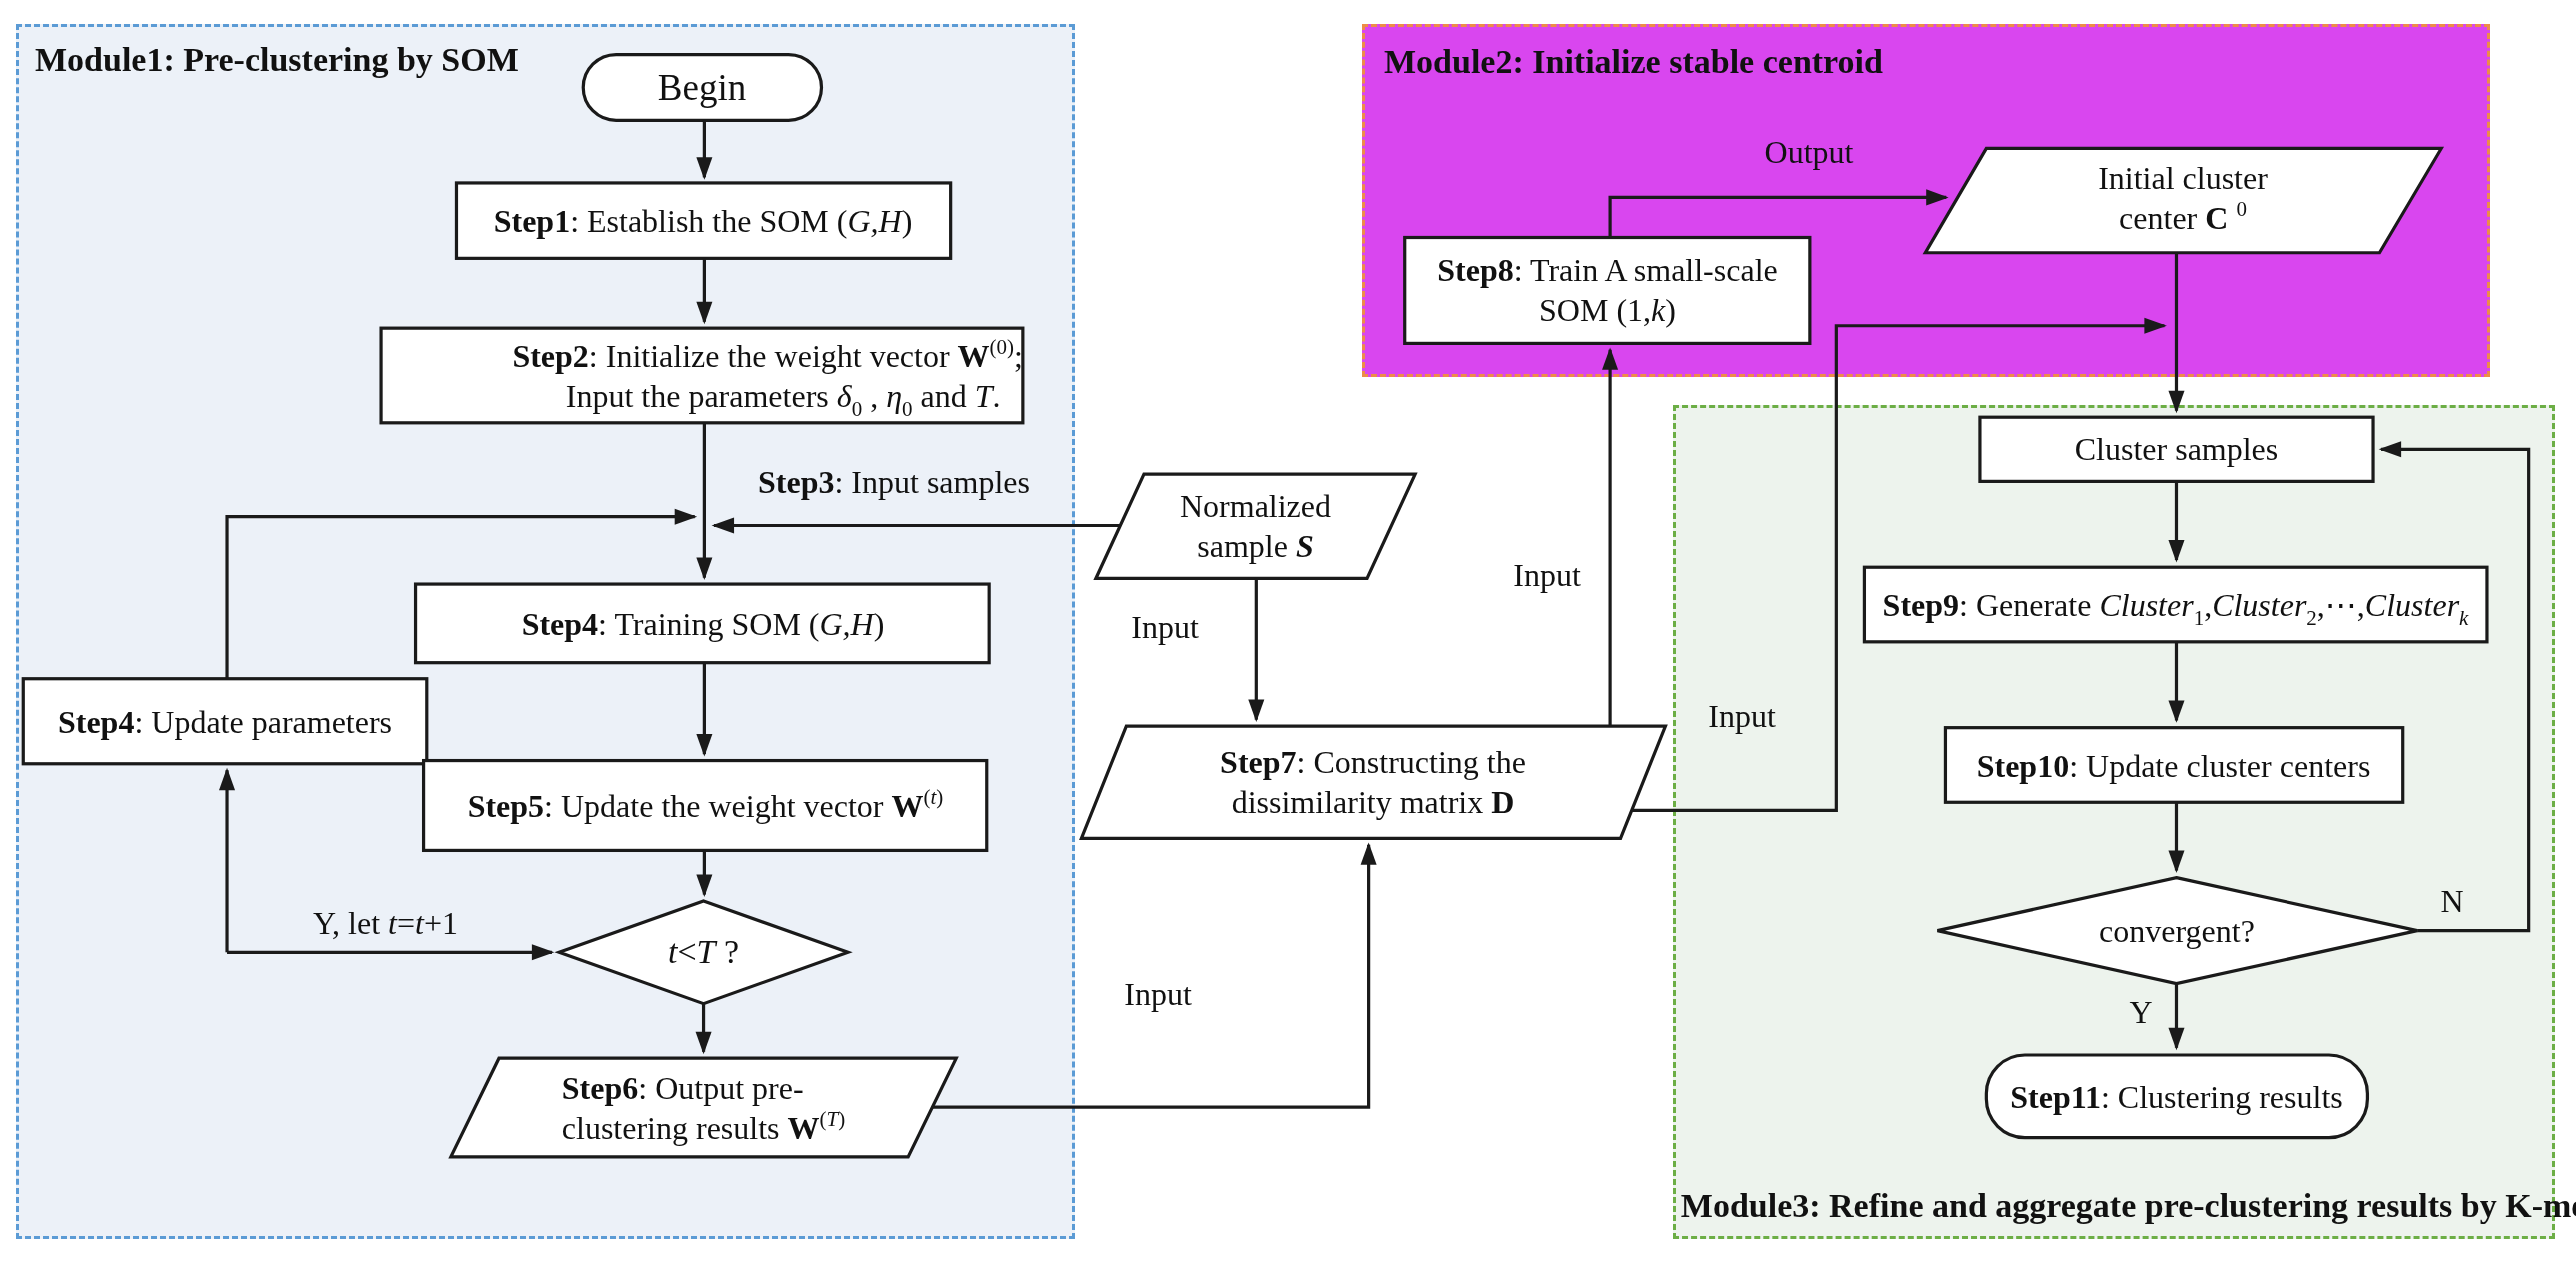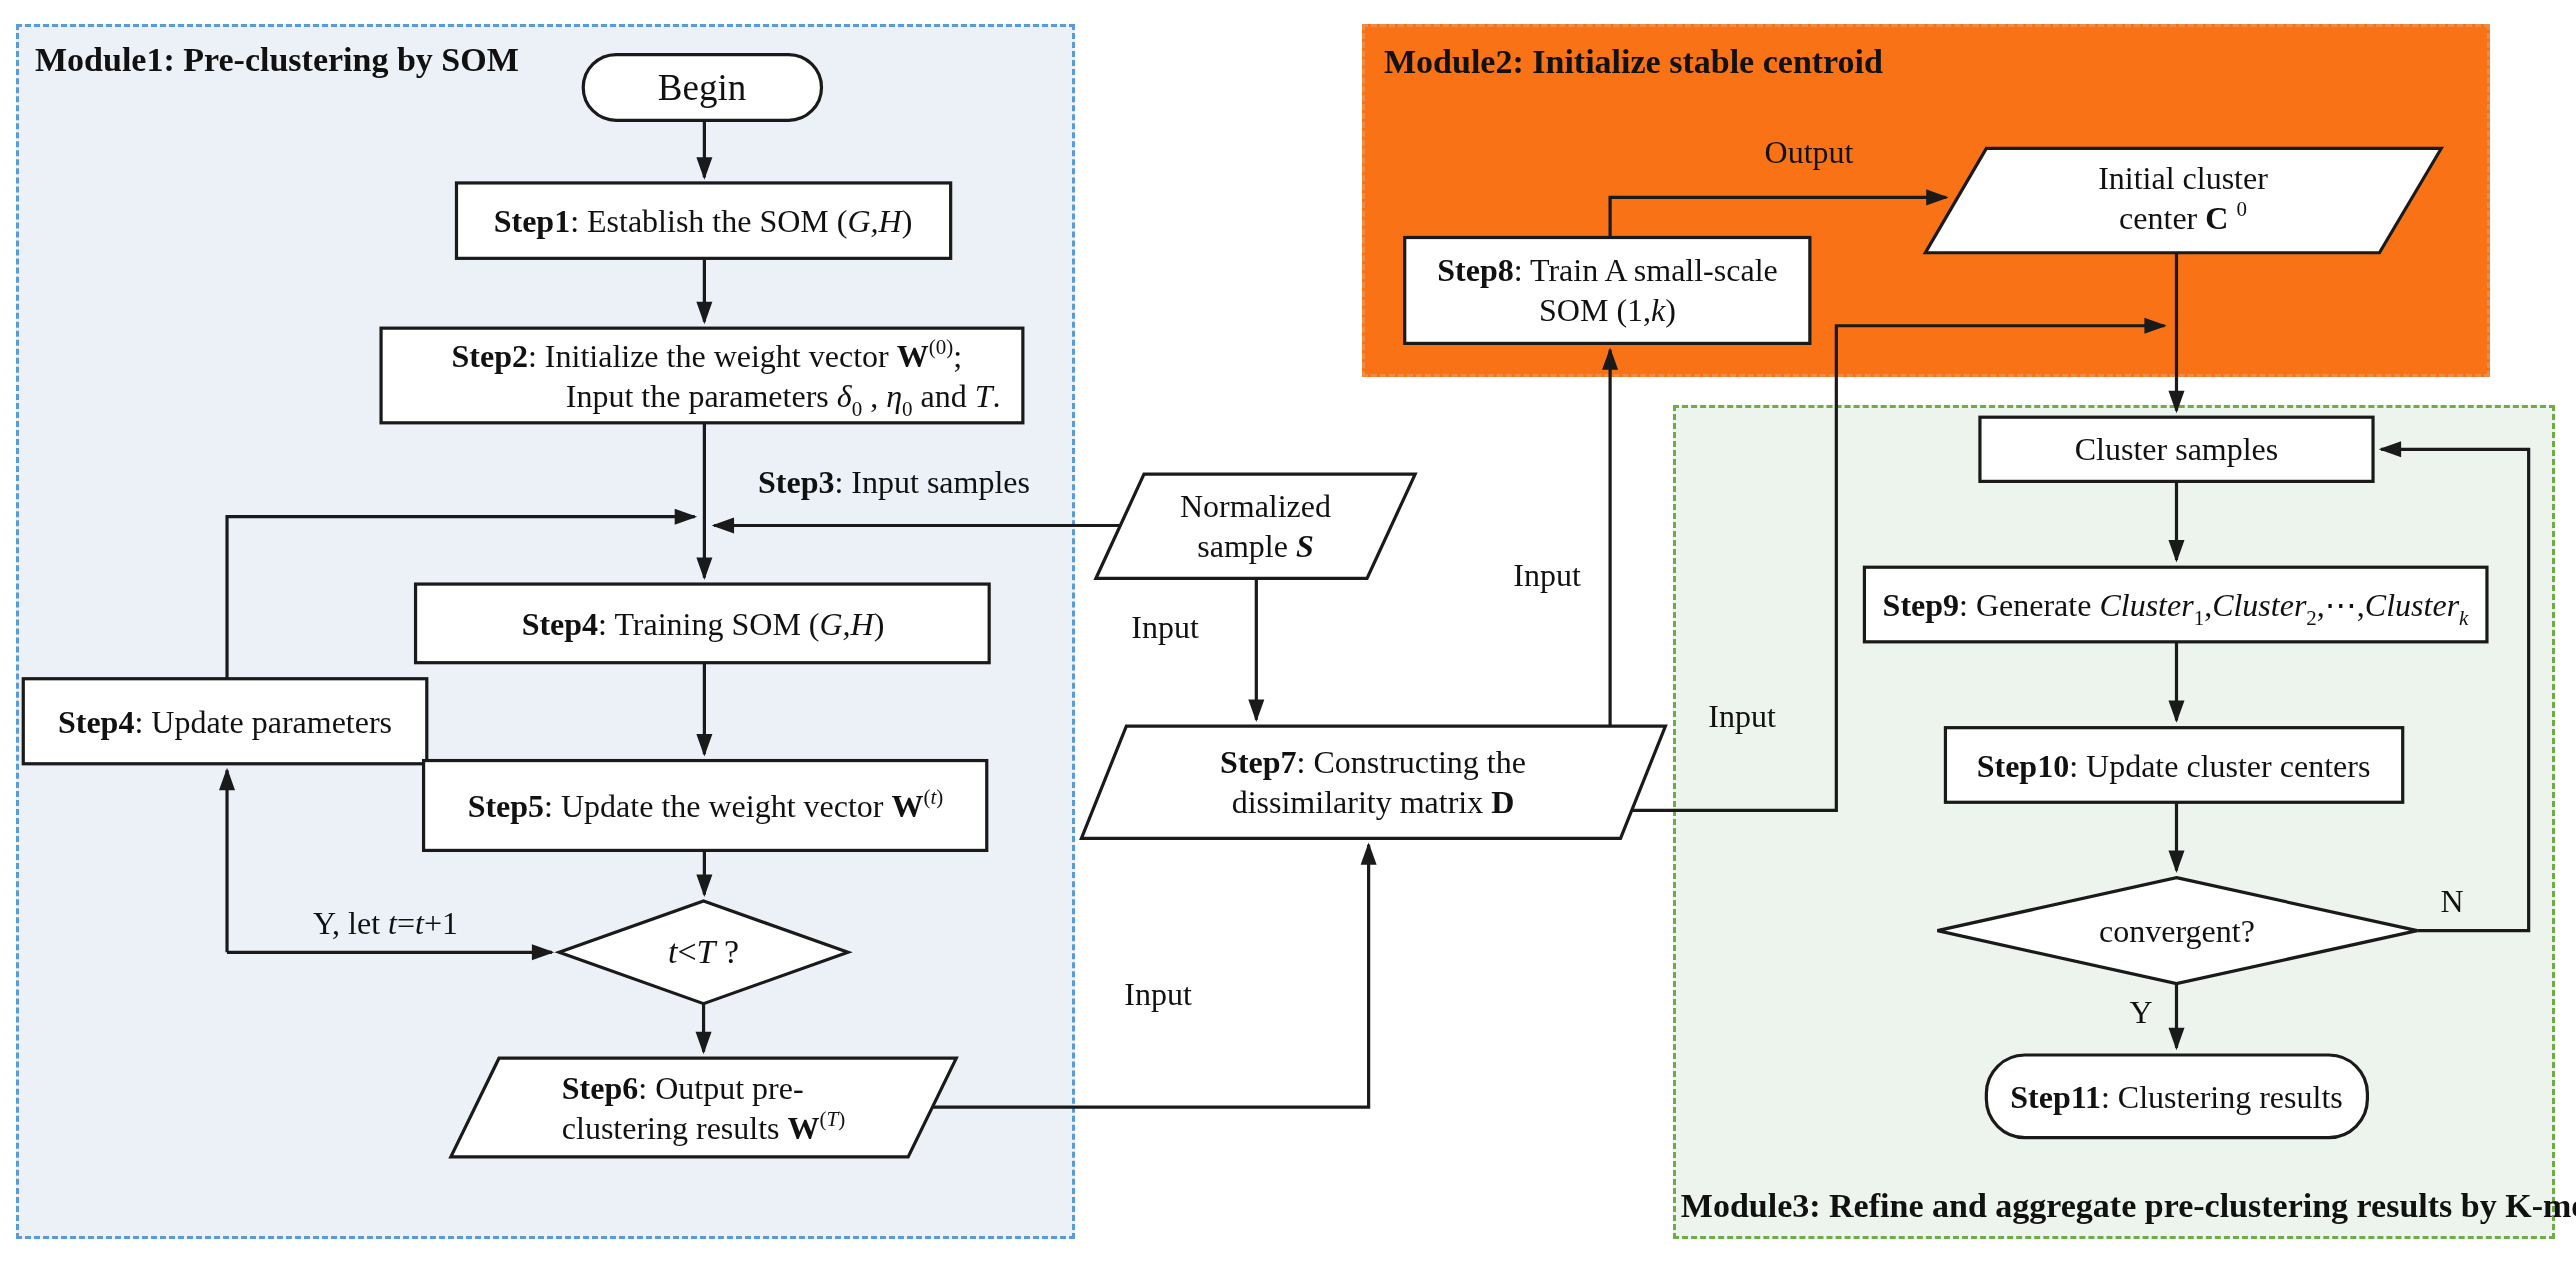--- a/index.html
+++ b/index.html
@@ -24,21 +24,21 @@
   .line{display:block;}
   #begin-label{font-size:37px;}
   #decision1-label{font-size:34px;}
 </style>
 </head>
 <body>
 
 <div class="module" id="module1" style="border-color: rgb(91, 155, 213); background-color: rgb(236, 241, 248);">
   <div class="mtitle" style="left:16px;top:14.4px;">Module1: Pre-clustering by SOM</div>
 </div>
-<div class="module" id="module2" style="border-color: rgb(237, 140, 72); background-color: #f97316;">
+<div class="module" id="module2" style="border-color: rgb(237, 140, 72); background-color: #d946ef;">
   <div class="mtitle" style="left:19px;top:16px;">Module2: Initialize stable centroid</div>
 </div>
 <div class="module" id="module3" style="border-color: rgb(108, 174, 69); background-color: rgb(237, 243, 237);">
   <div class="mtitle" style="left:4.8px;bottom:11.2px;">Module3: Refine and aggregate pre-clustering results by K-means</div>
 </div>
 
 <svg id="diagram-svg" width="2576" height="1262" viewBox="0 0 3211 1573">
   <defs>
     <marker id="ah" markerUnits="userSpaceOnUse" markerWidth="30" markerHeight="22" refX="26" refY="11" orient="auto">
       <path d="M1,1 L29,11 L1,21 z" fill="#1a1a1a"></path>
@@ -96,21 +96,21 @@
 
 <div class="txt" id="begin-label" style="left:583px;top:55px;width:238px;height:66px;">
   <span>Begin</span>
 </div>
 
 <div class="txt" style="left:456px;top:183px;width:494px;height:75px;">
   <span><span class="b">Step1</span><span>: Establish the SOM (</span><span class="i">G,H</span><span>)</span></span>
 </div>
 
 <div class="txt col" style="left:381px;top:328px;width:642px;height:95px;align-items:stretch;">
-  <span class="line" style="text-align:center;padding-left:9.6px;"><span class="b">Step2</span><span>: Initialize the weight vector </span><span class="b">W</span><span class="sup">(0)</span><span>;</span></span>
+  <span class="line" style="text-align:right;padding-left:9.6px;"><span class="b">Step2</span><span>: Initialize the weight vector </span><span class="b">W</span><span class="sup">(0)</span><span>;</span></span>
   <span class="line" style="text-align:right;padding-right:22.5px;margin-left:36px;"><span>Input the parameters </span><span class="i">δ</span><span class="sub">0</span><span> , </span><span class="i">η</span><span class="sub">0</span><span> and </span><span class="i">T</span><span>.</span></span>
 </div>
 
 <div class="txt leftalign" style="left:758px;top:462px;width:321px;height:40px;">
   <span><span class="b">Step3</span><span>: Input samples</span></span>
 </div>
 
 <div class="txt" style="left:416px;top:584px;width:574px;height:79px;">
   <span><span class="b">Step4</span><span>:  Training SOM (</span><span class="i">G,H</span><span>)</span></span>
 </div>

